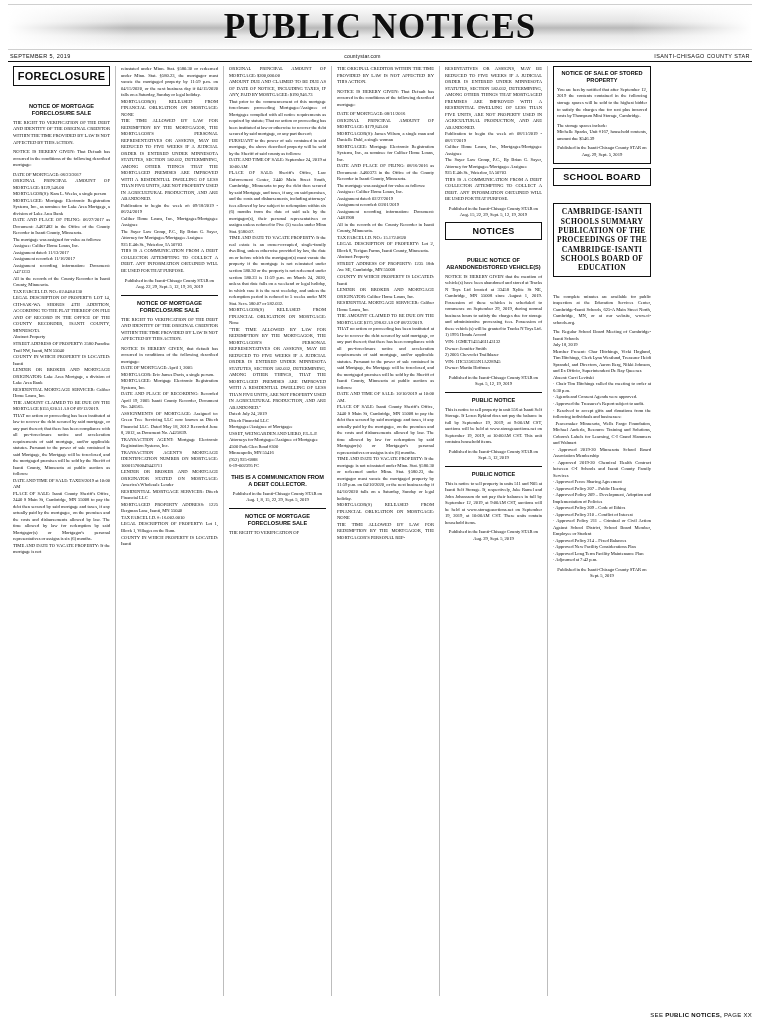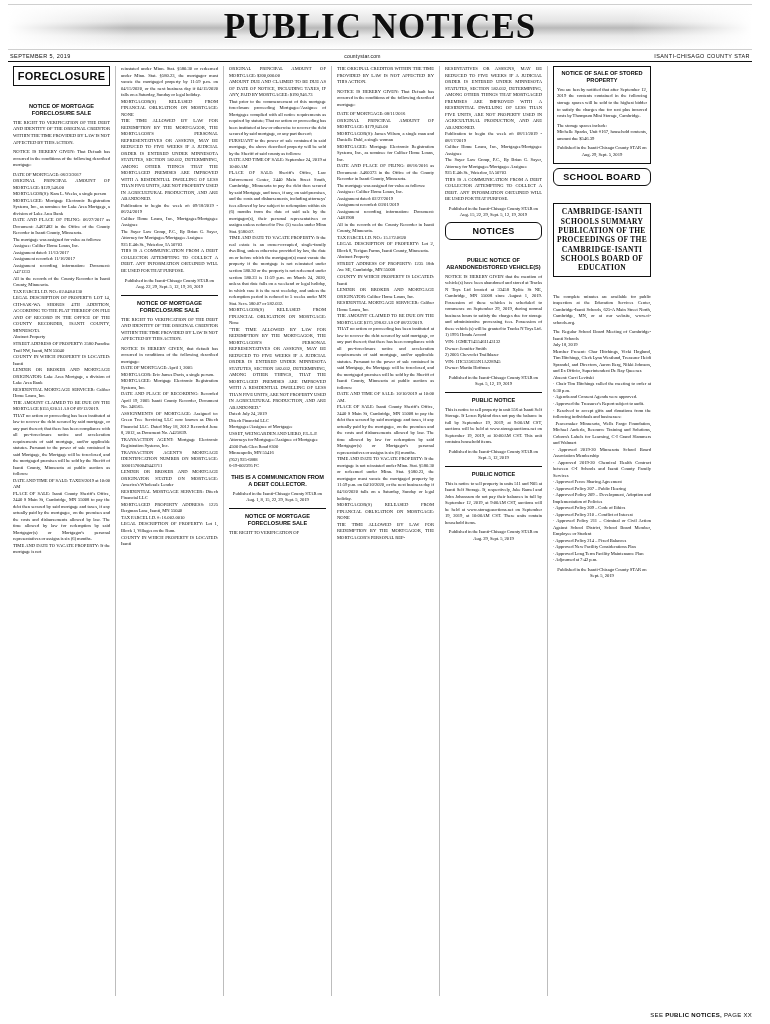--- a/index.html
+++ b/index.html
@@ -78,21 +78,21 @@
     border:1.4px solid #111;
     font-family:"Liberation Sans", sans-serif;
     font-weight:bold;
     text-align:center;
     text-transform:uppercase;
     padding:3px 2px;
     margin:0 0 17px 0;
     letter-spacing:.3px;
   }
   .banner.big{font-size:11px;}
-  .banner.mid{font-size:9px;border-radius:6px;}
+  .banner.mid{font-size:9px;}
   .banner.small{font-size:7.5px;line-height:1.25;font-family:Liberation Serif, serif;}
 
   .boxed{
     border:1.2px solid #111;padding:3px 3px 2px 3px;margin:0 0 4px 0;
   }
   .centerline{text-align:center;}
 
   
   .footer{
     position:absolute;left:8px;right:8px;bottom:6px;

